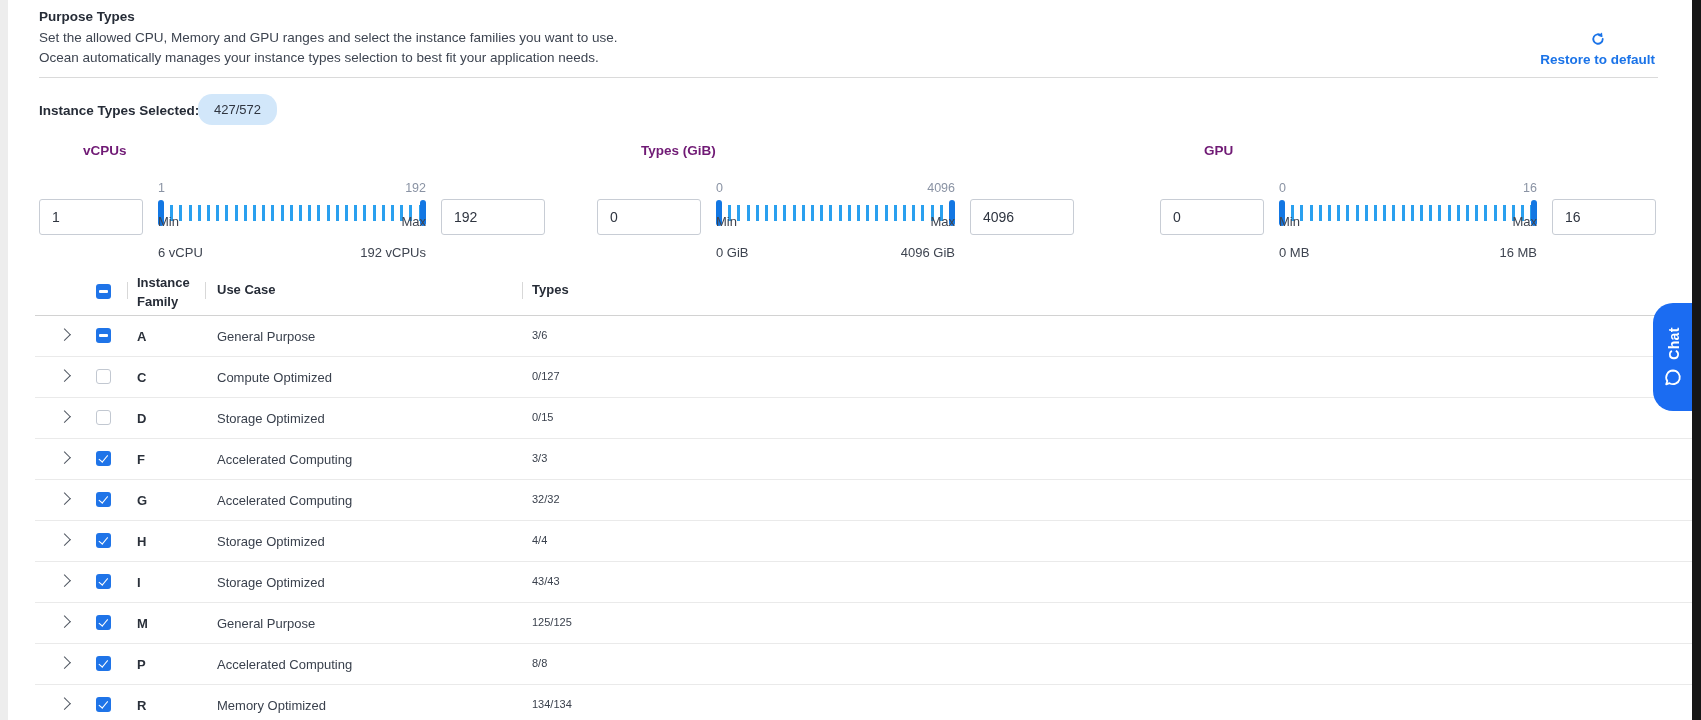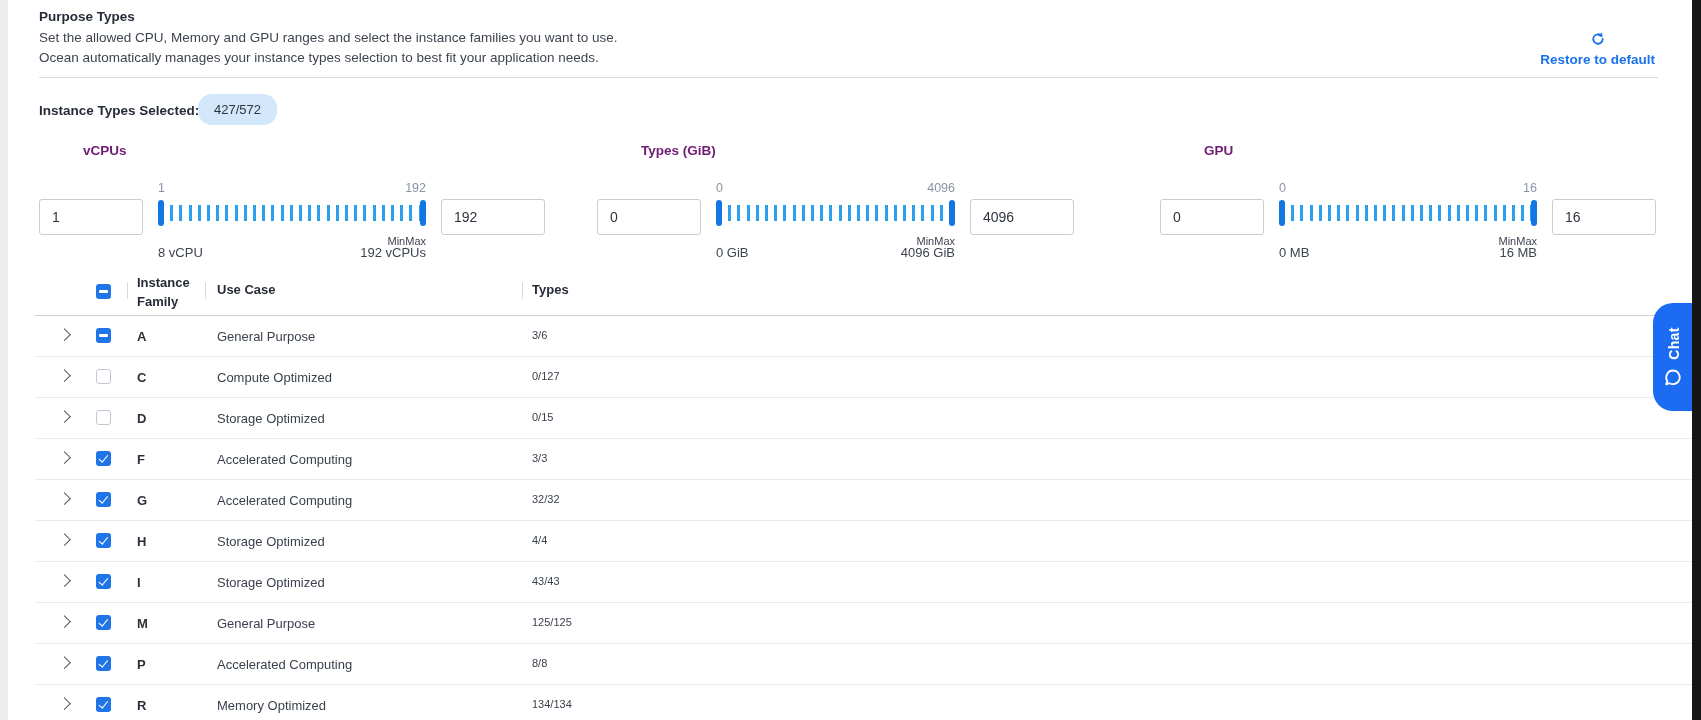--- a/index.html
+++ b/index.html
@@ -39,22 +39,22 @@
   .slider-mid{flex:1;margin:0 15px;position:relative;height:84px;}
   .tick-label{position:absolute;top:0;font-size:12.5px;color:#8a93a4;}
   .tl-min{left:0;}
   .tl-max{right:0;}
   .track{position:absolute;left:0;right:0;top:19px;height:26px;}
   .track::before{content:"";position:absolute;left:3px;right:3px;top:5px;height:16px;
     background:repeating-linear-gradient(to right,#2aa0ef 0,#2aa0ef 3px,transparent 3px,transparent 9.2px);}
   .handle{position:absolute;top:0;width:6px;height:26px;border-radius:3px;background:#1377e3;cursor:pointer;}
   .h-left{left:0;}
   .h-right{right:0;}
-  .cap-row{position:absolute;left:0;right:0;top:54px;display:flex;justify-content:flex-end;
-    font-size:11px;color:#3e4450;}
+  .cap-row{position:absolute;left:0;right:0;top:33px;display:flex;justify-content:space-between;
+    font-size:13px;color:#3e4450;}
   .unit-row{position:absolute;left:0;right:0;top:64px;display:flex;justify-content:space-between;
     font-size:13px;color:#3e4450;}
 
   
   #itable{position:absolute;left:35px;right:9px;top:265px;}
   .thead{position:relative;height:50px;border-bottom:1px solid #d2d2d2;}
   .th-sep{position:absolute;top:17px;width:1px;height:17px;background:#d8d8d8;}
   .sep-1{left:92px;} .sep-2{left:170px;} .sep-3{left:487px;}
   .th-family{position:absolute;left:102px;top:8px;font-size:13px;font-weight:bold;color:#262c37;
     line-height:19px;width:64px;}
@@ -127,21 +127,21 @@
         <span class="tick-label tl-max">192</span>
         <div class="track">
           <span class="handle h-left"></span>
           <span class="handle h-right"></span>
         </div>
         <div class="cap-row">
           <span>Min</span>
           <span>Max</span>
         </div>
         <div class="unit-row">
-          <span>8 vCPU</span>
+          <span>6 vCPU</span>
           <span>192 vCPUs</span>
         </div>
       </div>
       <input class="num-input" type="text" value="192" style="">
     </div>
   </div>
     <div class="slider-col col-1">
     <div class="col-label">Types (GiB)</div>
     <div class="slider-row">
       <input class="num-input" type="text" value="0" style="">

